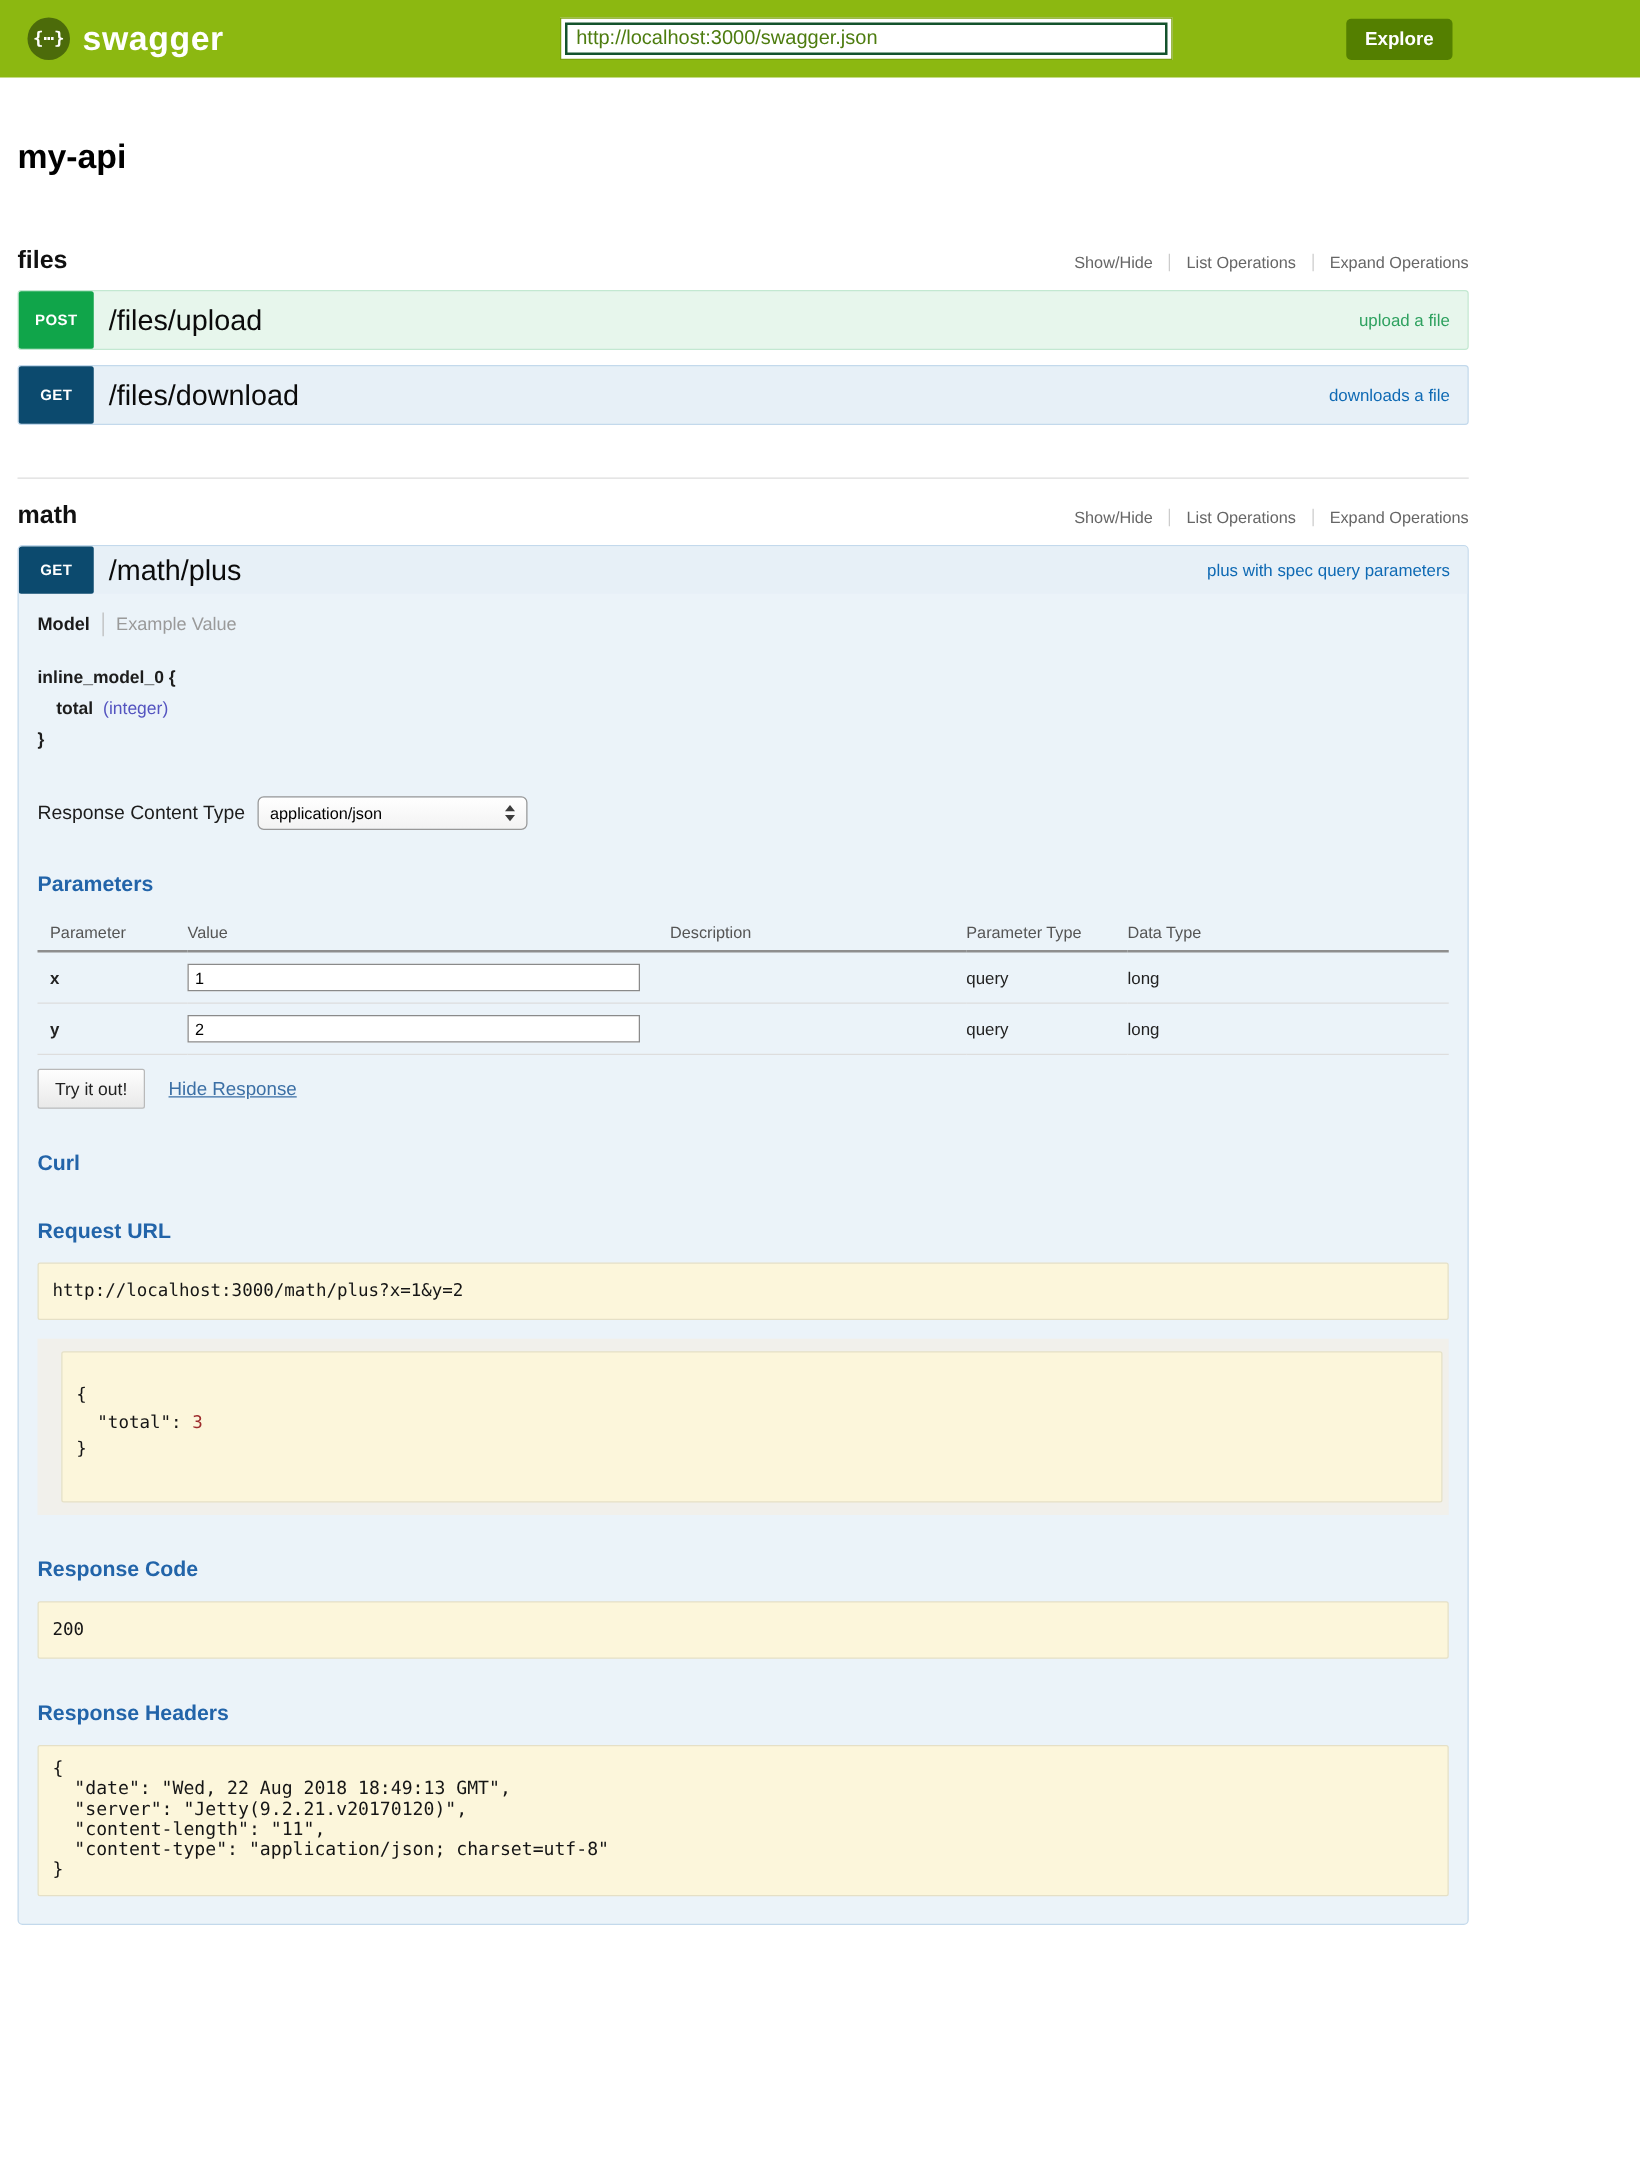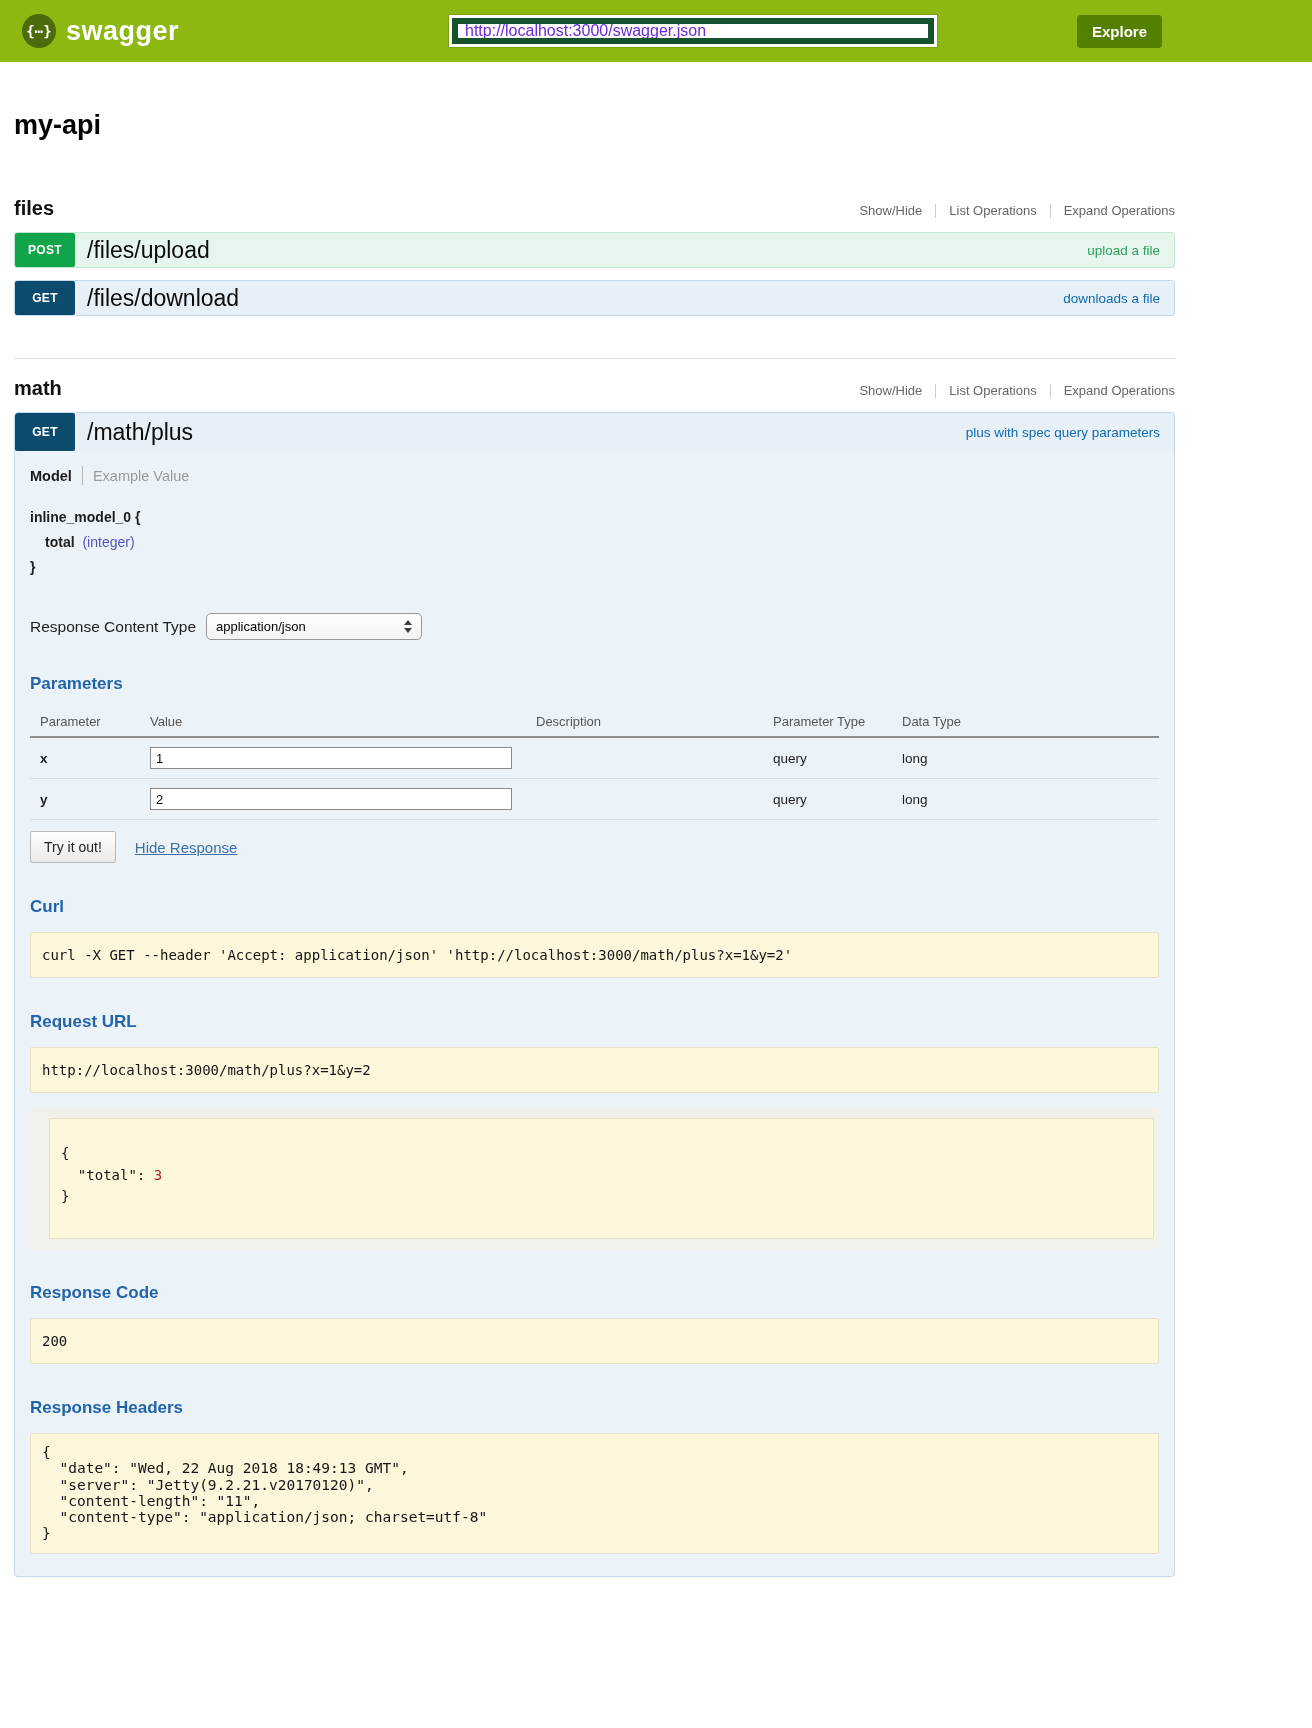--- a/index.html
+++ b/index.html
@@ -10,40 +10,40 @@
   }
   
   .topbar { position:relative; height:62px; background:#8cb811; display:flex; align-items:center; }
   .logo { display:flex; align-items:center; gap:10px; margin-left:22px; }
   .logo-icon { width:34px; height:34px; border-radius:50%; background:#4c6b0a; color:#fff;
     display:flex; align-items:center; justify-content:center; font-size:14px; font-weight:bold;
     font-family:"DejaVu Sans Mono", monospace; }
   .logo-text { color:#fff; font-size:27px; font-weight:bold; letter-spacing:.5px; }
   .url-outer { position:absolute; left:448px; top:14px; width:490px; background:#fff;
     border:1px solid #7ba20e; padding:3px; }
-  .url-input { width:100%; height:26px; border:6px solid #14532d; font-size:16px; padding:2px 7px;
-    font-family:"Liberation Sans", sans-serif; color:#6d28d9; outline:none; }
+  .url-input { width:100%; height:26px; border:2px solid #14532d; font-size:16px; padding:2px 7px;
+    font-family:"Liberation Sans", sans-serif; color:#4d7c0f; outline:none; }
   .explore-btn { position:absolute; right:150px; top:15px; background:#547f00; color:#fff;
     border:none; border-radius:4px; font-weight:bold; font-size:15px; padding:8px 15px; cursor:pointer; }
 
   
   .wrap { width:1161px; margin-left:14px; }
   .page-title { font-size:27px; font-weight:bold; color:#000; margin-top:48px; }
 
   .resource-header { display:flex; align-items:baseline; margin-top:56px; }
   .resource-name { font-size:20px; font-weight:bold; color:#111; }
   .resource-controls { margin-left:auto; display:flex; align-items:center; font-size:13px; color:#666; }
   .ctrl { padding:0 13px; cursor:pointer; }
   .ctrl:last-child { padding-right:0; }
   .vsep { width:1px; height:14px; background:#ccc; }
 
   .divider { height:1px; background:#ddd; margin-top:42px; }
 
   
-  .op-row { display:flex; align-items:center; height:36px; border:1px solid; border-radius:3px; margin-top:12px; }
+  .op-row { display:flex; align-items:center; height:48px; border:1px solid; border-radius:3px; margin-top:12px; }
   .op-row.post { background:#e7f6ec; border-color:#c3e8d1; }
   .op-row.get  { background:#e7f0f7; border-color:#c3d9ec; }
   .badge { width:60px; align-self:stretch; display:flex; align-items:center; justify-content:center;
     color:#fff; font-weight:bold; font-size:12px; letter-spacing:.3px; border-radius:2px; }
   .badge.post { background:#10a54a; }
   .badge.get  { background:#0c4a6e; }
   .op-path { margin-left:12px; font-size:23px; color:#0b0b0b; cursor:pointer; }
   .op-summary { margin-left:auto; margin-right:14px; font-size:13.5px; }
   .op-row.post .op-summary, .summary-green { color:#2ea15f; }
   .op-row.get  .op-summary, .summary-blue  { color:#0f6ab4; }
@@ -219,21 +219,20 @@
           </tr>
         </tbody>
       </table>
 
       <div class="try-row">
         <button class="try-btn">Try it out!</button>
         <span class="hide-link">Hide Response</span>
       </div>
 
       <div class="section-heading">Curl</div>
-      <div class="codeblock">curl -X GET --header 'Accept: application/json' 'http://localhost:3000/math/plus?x=1&amp;y=2'</div>
 
       <div class="section-heading">Request URL</div>
       <div class="codeblock">http://localhost:3000/math/plus?x=1&amp;y=2</div>
 
       <div class="resp-body-outer">
         <pre class="codeblock resp-body-pre" style="margin-top:0;"><span>{</span>
 <span>  "total": </span><span class="num">3</span>
 <span>}</span></pre>
       </div>
 

